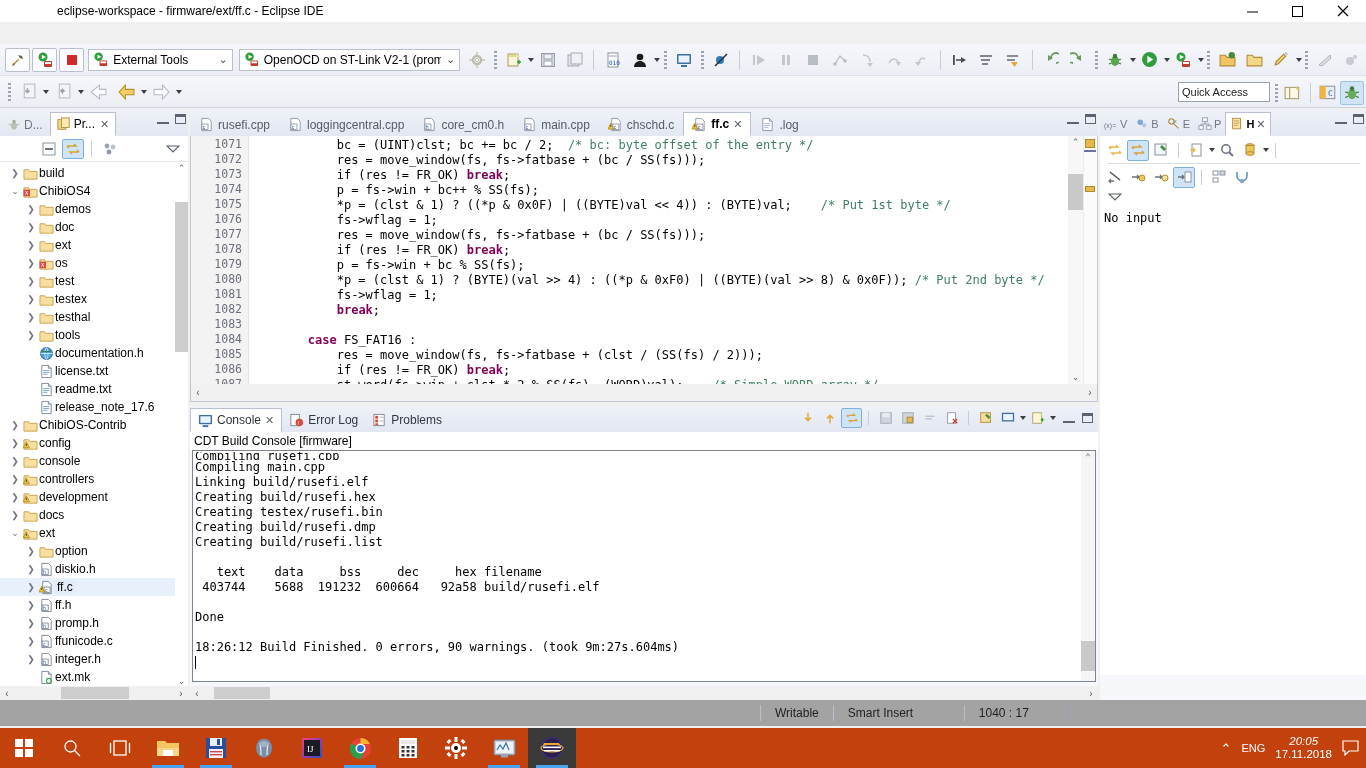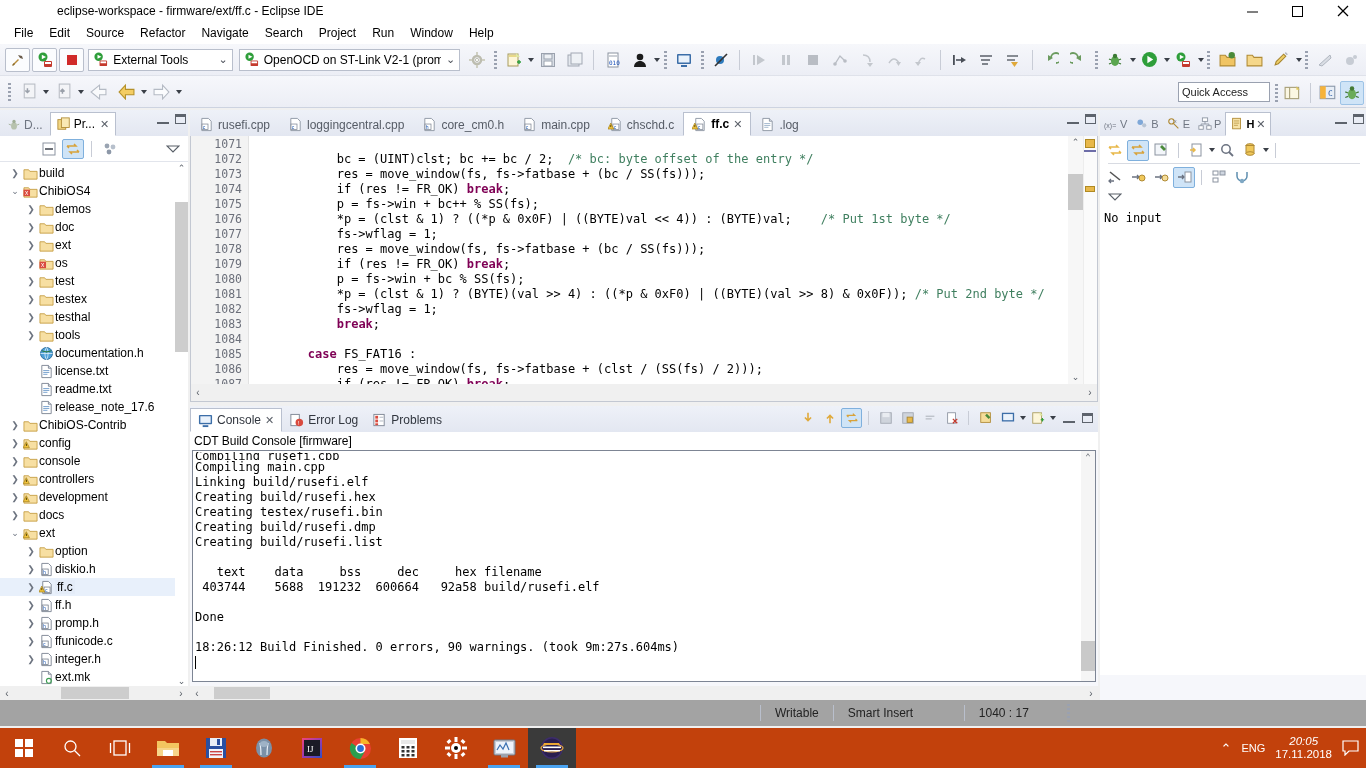--- a/index.html
+++ b/index.html
@@ -167,21 +167,21 @@
   .gutter {
     position: absolute; left: 0; top: 0; width: 58px; height: 248px;
     background: #f3f3f3; border-right: 1px solid #e2e2e2;
     font-family: "DejaVu Sans Mono", monospace; font-size: 11.5px; color: #6b6f7a;
     text-align: right; padding-right: 6px; padding-top: 1px;
   }
   .gutter div { height: 15px; line-height: 15px; text-align: right; }
   .codearea {
     position: absolute; left: 59px; top: 0; right: 16px; height: 248px;
     overflow: hidden; font-family: "DejaVu Sans Mono", monospace; font-size: 12px;
-    padding-top: 16px; white-space: pre;
+    padding-top: 2px; white-space: pre;
   }
   .codearea div { height: 15px; line-height: 15px; color: #000; }
   .kw { color: #7f0055; font-weight: bold; }
   .cm { color: #3f7f5f; }
   .ed-vscroll { position:absolute; right:14px; top:0; width:15px; height:248px; background:#f7f7f7; }
   .ed-ruler { position:absolute; right:0; top:0; width:14px; height:248px; background:#fbfbfb; border-left:1px solid #ededed;}
   .ed-hscroll { position:absolute; left:0; bottom:0; width:100%; height:17px; background:#f0f0f0; display:flex; align-items:center;}
   .ann-mark { position:absolute; right:2px; width:10px; height:9px; background:#e8b84a; border:1px solid #b08a22;}
 
   
@@ -258,32 +258,20 @@
         </svg>
     </div>
     <div class="win-ctl win-close">
       <svg width="12" height="12" viewBox="0 0 12 12">
           <line x1="1" y1="1" x2="11" y2="11" stroke="#000" stroke-width="1.2"></line>
           <line x1="11" y1="1" x2="1" y2="11" stroke="#000" stroke-width="1.2"></line>
         </svg>
     </div>
   </div>
 
-  <div class="menubar">
-    <span class="mi">File</span>
-    <span class="mi">Edit</span>
-    <span class="mi">Source</span>
-    <span class="mi">Refactor</span>
-    <span class="mi">Navigate</span>
-    <span class="mi">Search</span>
-    <span class="mi">Project</span>
-    <span class="mi">Run</span>
-    <span class="mi">Window</span>
-    <span class="mi">Help</span>
-  </div>
 
   <div class="toolbar1">
     <div class="tbtn framed">
       <svg width="16" height="16" viewBox="0 0 16 16">
           <path d="M3 12l5-5 1 1-5 5z" fill="#b88c3c"></path>
           <path d="M8 3l4 1 1 3-3-1z" fill="#6b5c4c"></path>
           <path d="M2 13l2-2 1 1-2 2z" fill="#8a6a2a"></path>
         </svg>
     </div>
     <div class="tbtn framed">

